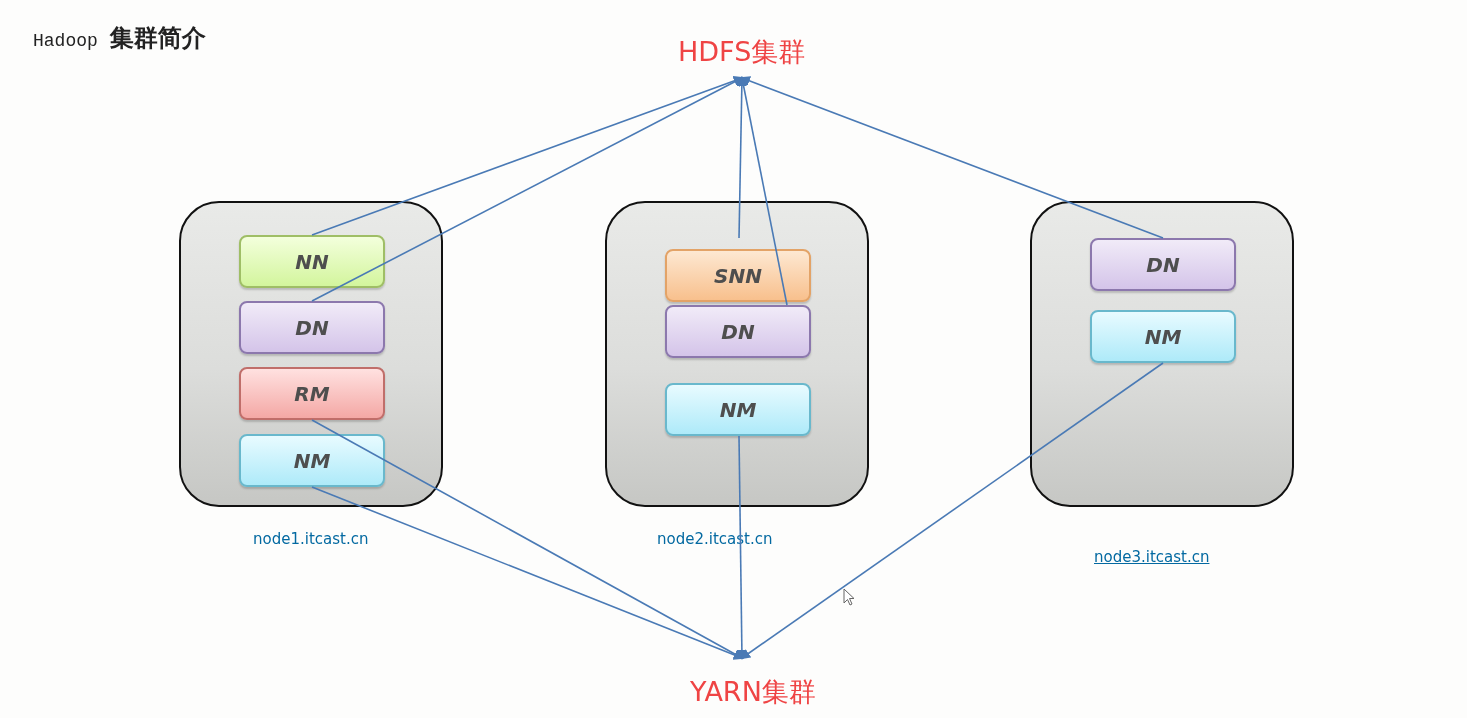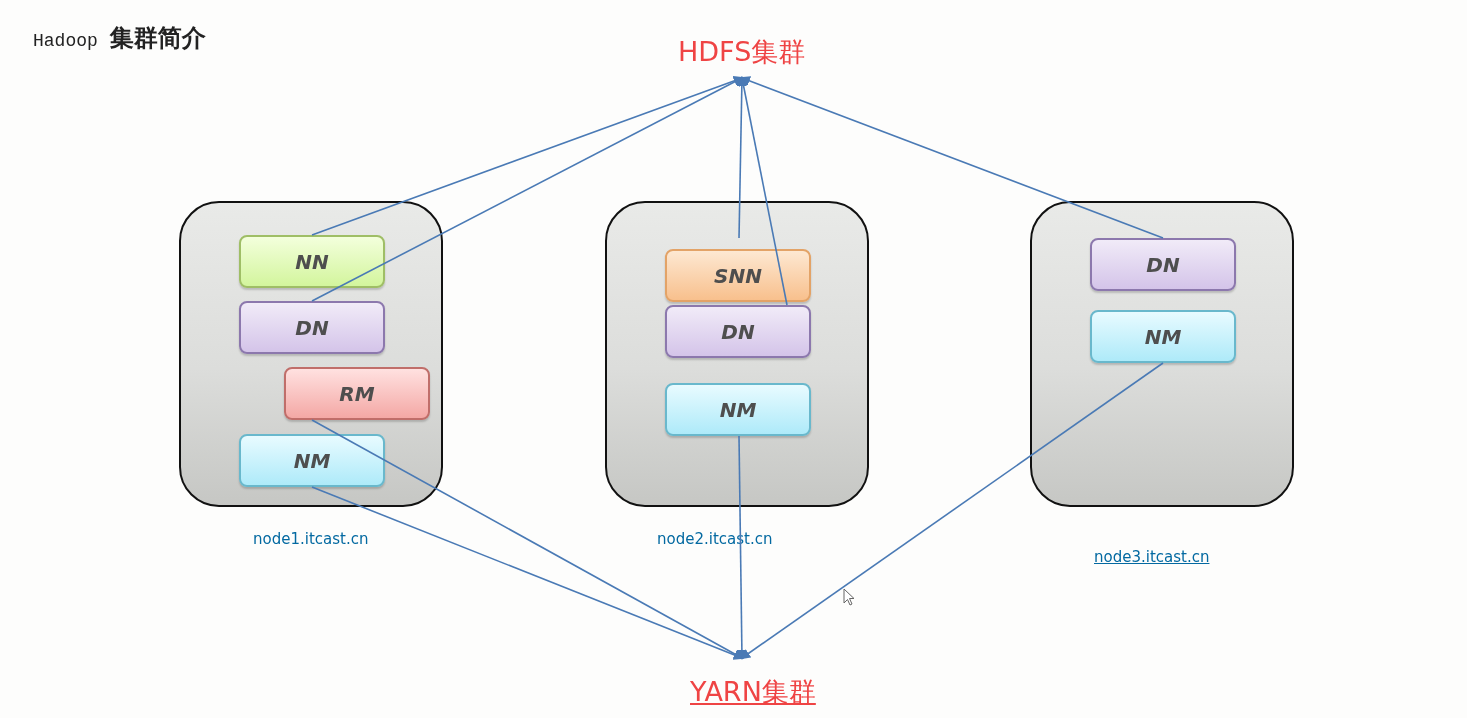--- a/index.html
+++ b/index.html
@@ -12,21 +12,21 @@
     position: absolute; left: 33px; top: 22px;
     font-size: 24px; color: #222; white-space: nowrap;
   }
   #title .mono { font-family: "Liberation Mono", monospace; font-size: 18px; }
   #title .cjk { font-weight: bold; font-family: "DejaVu Sans", sans-serif; margin-left: 12px; }
   .cluster-label {
     position: absolute; font-size: 27px; color: #ef4444;
     font-family: "DejaVu Sans", sans-serif; white-space: nowrap;
   }
   #hdfs-label { left: 678px; top: 34px; }
-  #yarn-label { left: 690px; top: 674px; text-decoration: underline; }
+  #yarn-label { left: 690px; top: 674px; }
   .node {
     position: absolute; width: 264px; height: 306px;
     border: 2px solid #111; border-radius: 40px;
     background: linear-gradient(to bottom, #e9eae8 0%, #dcdddb 55%, #c6c7c4 100%);
     box-sizing: border-box;
   }
   .node-label {
     position: absolute; font-size: 15px; color: #0369a1; white-space: nowrap;
     font-family: "DejaVu Sans", sans-serif;
   }
@@ -50,21 +50,21 @@
 <body>
 
 <div id="title"><span class="mono">Hadoop</span><span class="cjk">集群简介</span></div>
 
 <div id="hdfs-label" class="cluster-label">HDFS集群</div>
 <div id="yarn-label" class="cluster-label">YARN集群</div>
 
 <div class="node" style="left:179px; top:201px;"></div>
 <div class="svc nn" style="left:239px; top:235px;">NN</div>
 <div class="svc dn" style="left:239px; top:301px;">DN</div>
-<div class="svc rm" style="left:239px; top:367px;margin-left:45px;">RM</div>
+<div class="svc rm" style="left:239px; top:367px;">RM</div>
 <div class="svc nm" style="left:239px; top:434px;">NM</div>
 <div class="node-label" style="left:253px; top:530px;">node1.itcast.cn</div>
 
 <div class="node" style="left:605px; top:201px;"></div>
 <div class="svc snn" style="left:665px; top:249px;">SNN</div>
 <div class="svc dn" style="left:665px; top:305px;">DN</div>
 <div class="svc nm" style="left:665px; top:383px;">NM</div>
 <div class="node-label" style="left:657px; top:530px;">node2.itcast.cn</div>
 
 <div class="node" style="left:1030px; top:201px;"></div>

